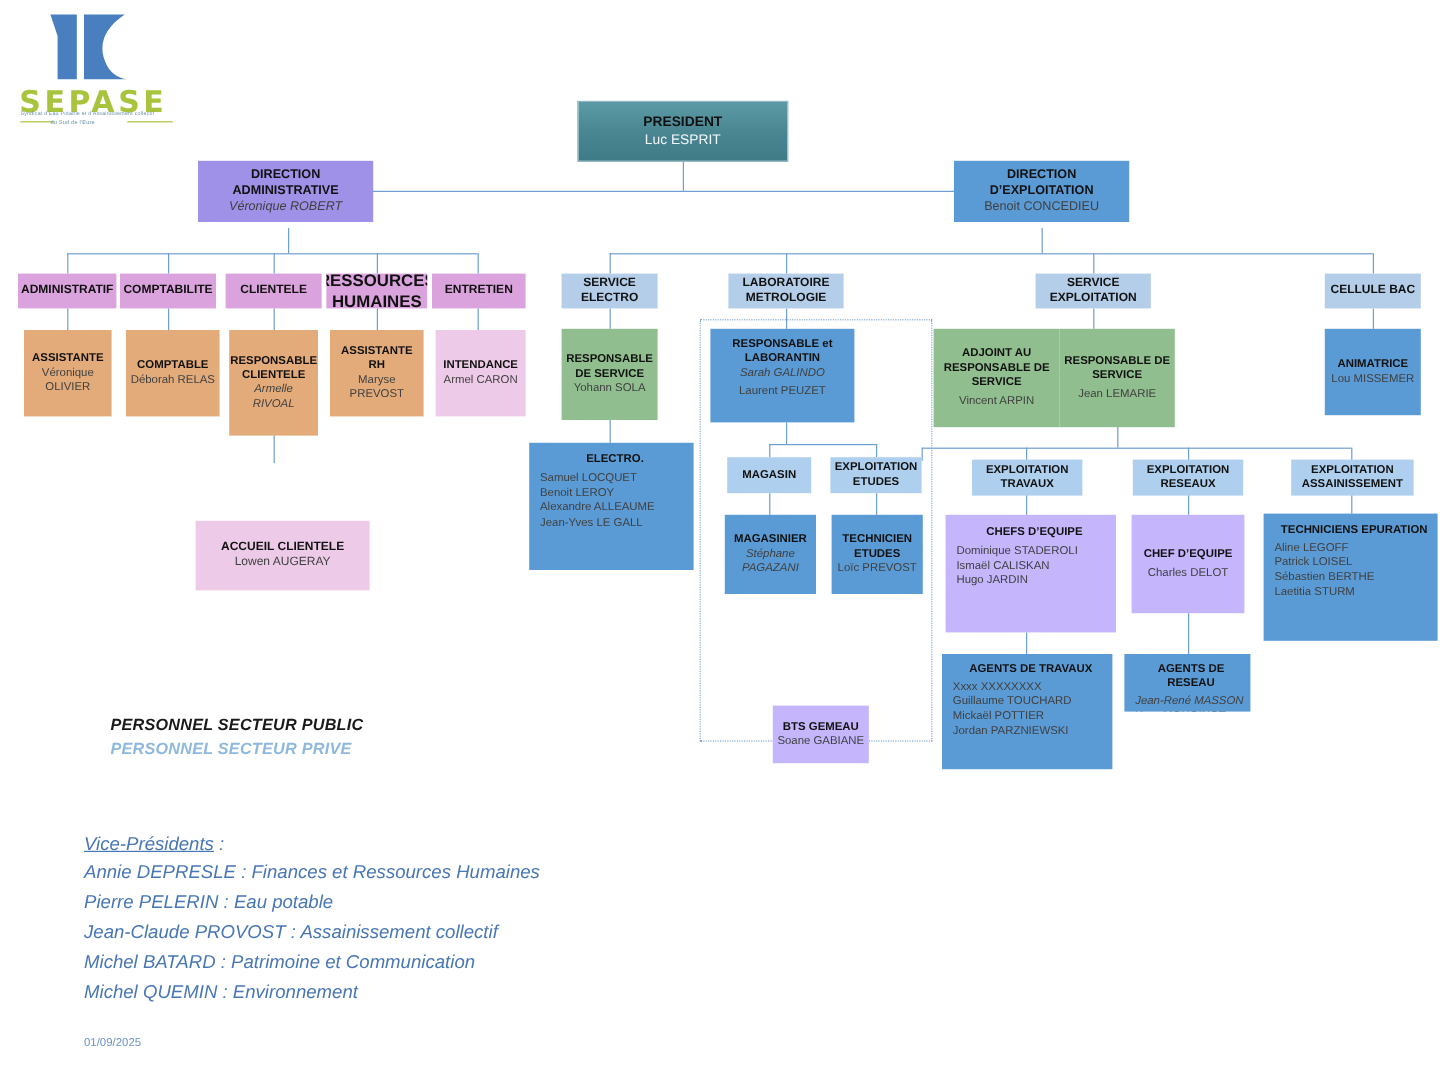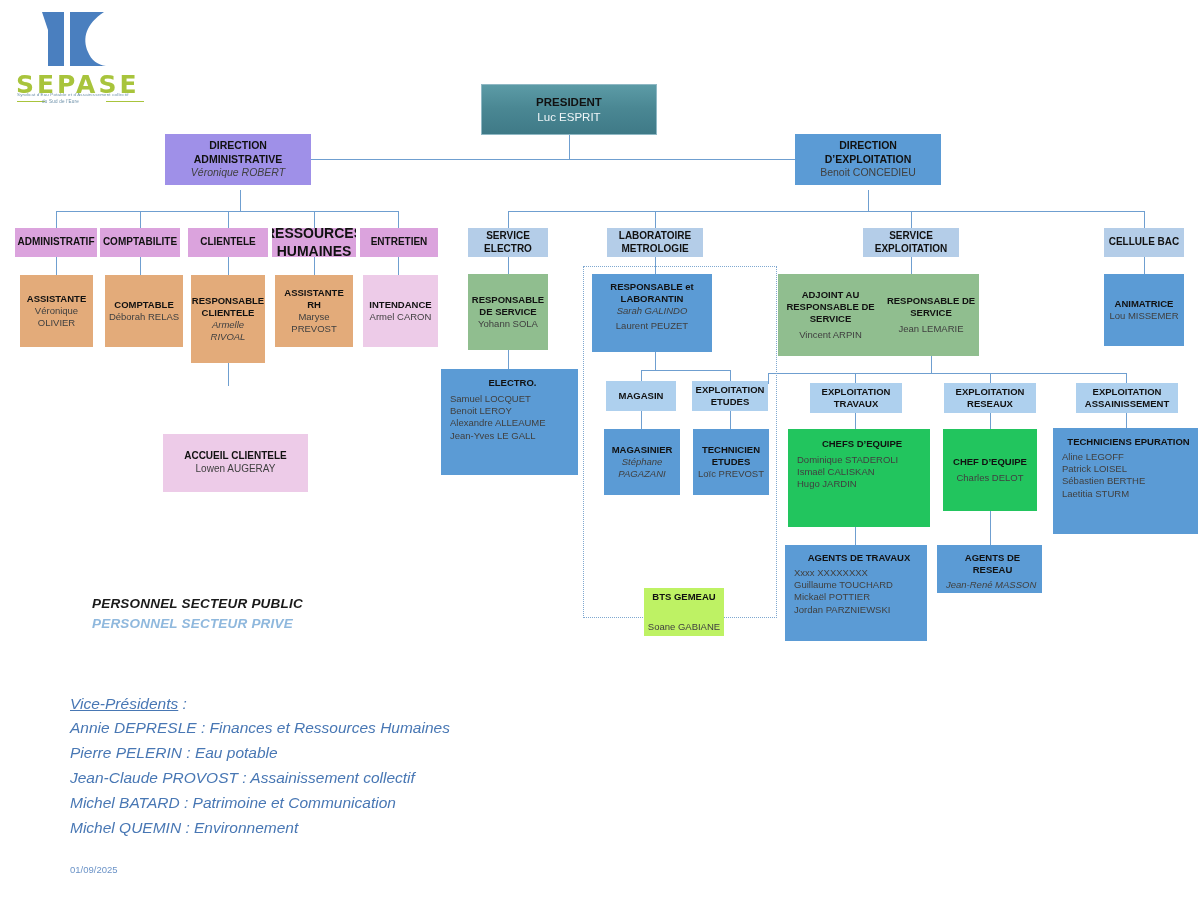--- a/index.html
+++ b/index.html
@@ -32,22 +32,22 @@
   
   .c-teal{background:linear-gradient(180deg,#5c9ba6 0%,#4a8793 48%,#3f7a87 100%);border:1px solid #8fb8c4;}
   .c-purple{background:#9f90e8;}
   .c-blue{background:#5b9bd5;}
   .c-blue-lt{background:#b4cde8;}
   .c-blue-lt2{background:#aed0ee;}
   .c-mauve{background:#dba3dd;}
   .c-orange{background:#e3ab7a;}
   .c-pink{background:#edcbe8;}
   .c-green{background:#90be8f;}
-  .c-green2{background:#22c55e;}
-  .c-blue-pale{background:#bef264;justify-content:space-between;}
+  .c-green2{background:#c4b5fd;}
+  .c-blue-pale{background:#c4b5fd;}
 
   
   #logo{position:absolute;left:12px;top:8px;width:140px;height:92px;}
   #logo .wordmark{position:absolute;left:4px;top:62px;font-size:25px;letter-spacing:3px;
      font-weight:bold;color:#a8c43c;font-family:"DejaVu Sans",sans-serif;}
   #logo .sub1{position:absolute;left:5px;top:84px;font-size:4.4px;color:#6b8fa8;letter-spacing:.2px;white-space:nowrap;}
   #logo .sub2{position:absolute;left:30px;top:91px;font-size:4.6px;color:#6b8fa8;letter-spacing:.2px;white-space:nowrap;}
   #logo .rule{position:absolute;height:1px;background:#a8c43c;top:93px;}
 
   

